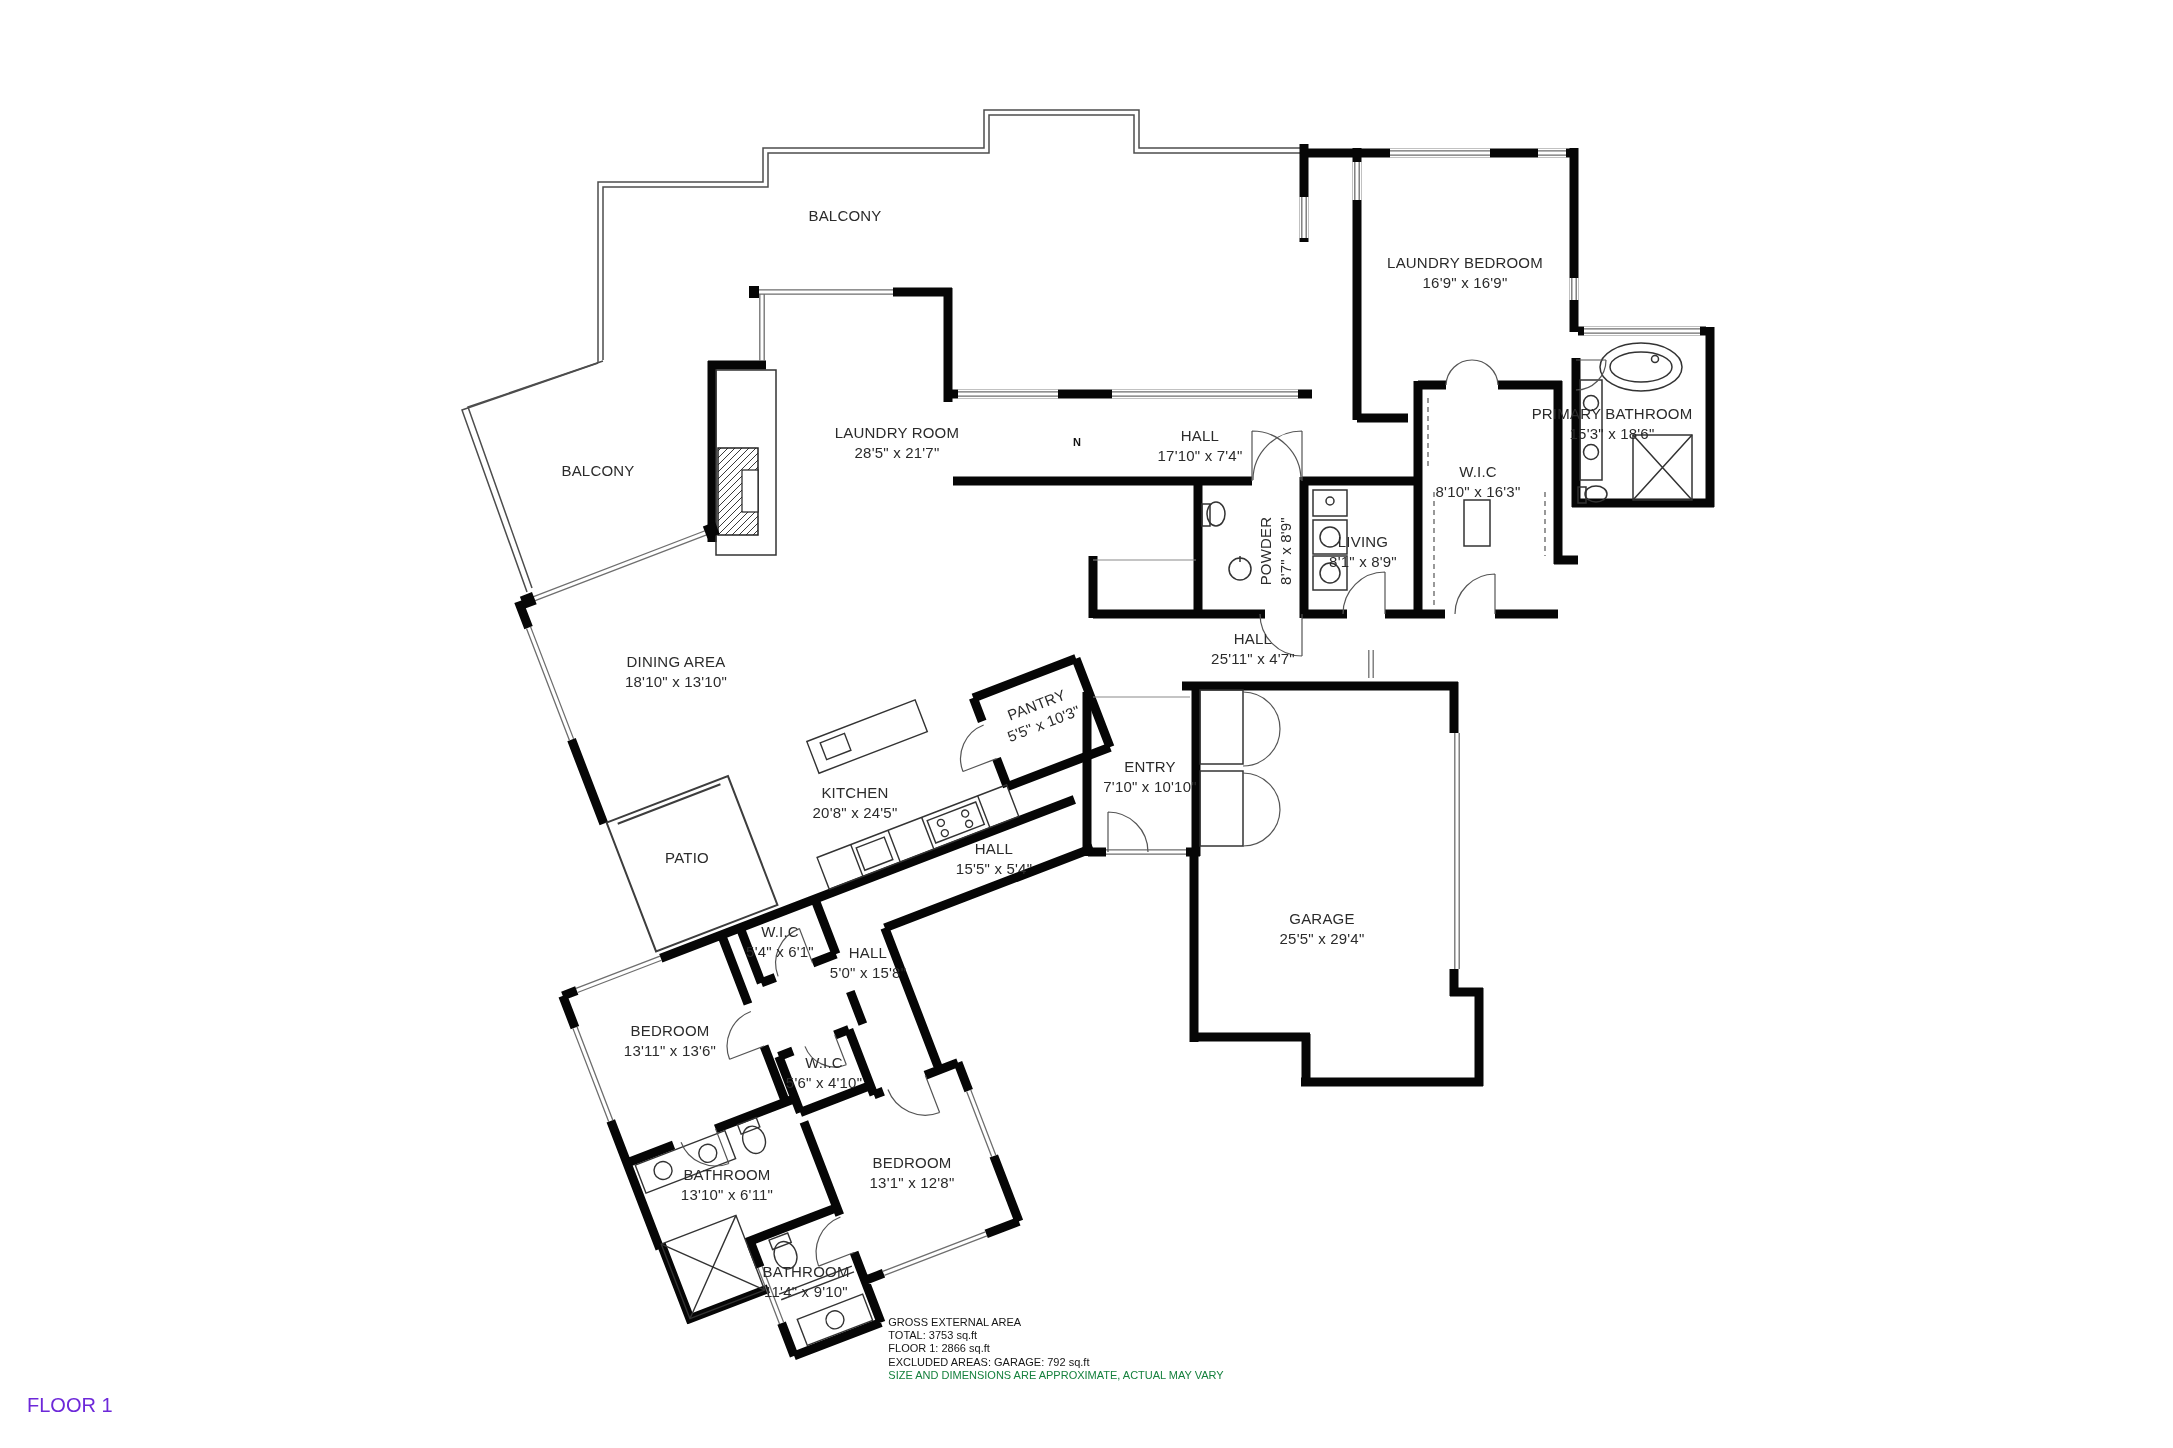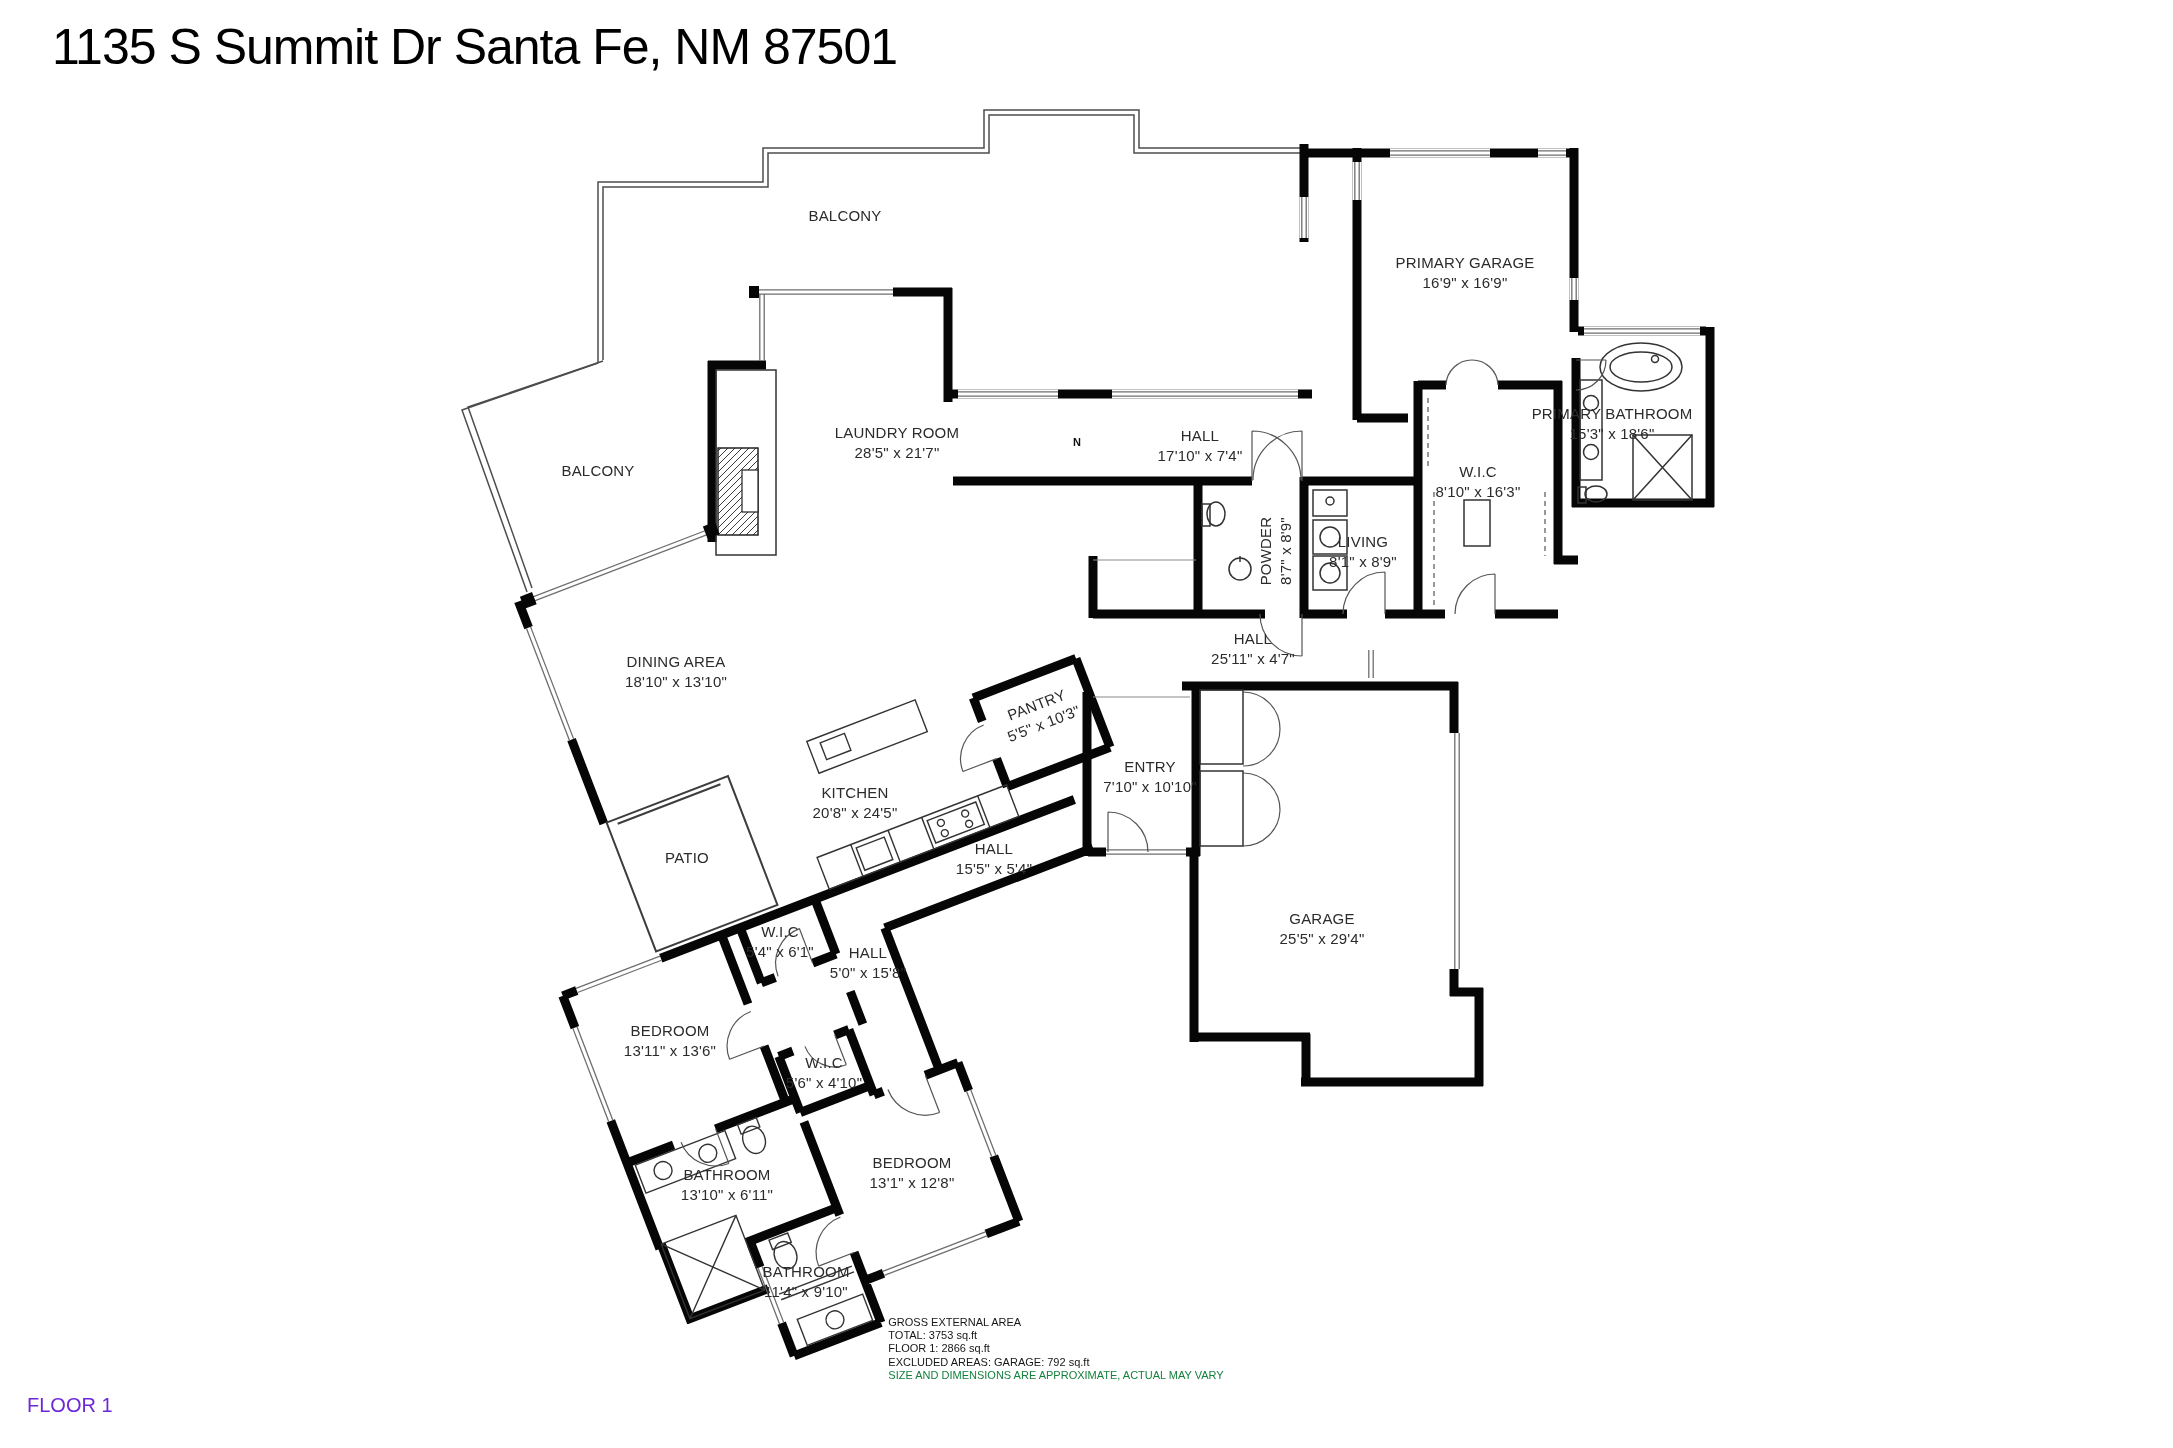--- a/index.html
+++ b/index.html
@@ -16,21 +16,20 @@
   .summary{position:absolute;left:1056px;top:1316px;transform:translateX(-50%);
            text-align:left;font-size:11px;color:#161616;line-height:1.2;white-space:nowrap;}
   .summary .disclaimer{color:#15803d;}
   .floor-marker{position:absolute;left:27px;top:1394px;font-size:20px;color:#6d28d9;}
 </style>
 </head>
 <body>
 
 <div id="page">
 
-  <div class="title">1135 S Summit Dr Santa Fe, NM 87501</div>
 
   <svg id="plan-svg" width="2173" height="1448" viewBox="0 0 2173 1448">
     <defs>
       <pattern id="hatch" width="7" height="7" patternUnits="userSpaceOnUse">
         <path d="M0,7 L7,0" stroke="#3a3a3a" stroke-width="1"></path>
       </pattern>
     </defs>
 
     <g stroke="#4d4d4d" stroke-width="1.5" fill="none">
       <path d="M598,363 V182 H763 V148 H984 V110 H1139 V148 H1301"></path>
@@ -213,21 +212,21 @@
     </div>
   <div class="room-label" style="left:897px;top:442px">
       <div>LAUNDRY ROOM</div>
       <div>28'5" x 21'7"</div>
     </div>
   <div class="room-label" style="left:1200px;top:445px">
       <div>HALL</div>
       <div>17'10" x 7'4"</div>
     </div>
   <div class="room-label" style="left:1465px;top:272px">
-      <div>PRIMARY GARAGE</div>
+      <div>LAUNDRY BEDROOM</div>
       <div>16'9" x 16'9"</div>
     </div>
   <div class="room-label" style="left:1612px;top:423px">
       <div>PRIMARY BATHROOM</div>
       <div>15'3" x 18'6"</div>
     </div>
   <div class="room-label" style="left:1478px;top:481px">
       <div>W.I.C</div>
       <div>8'10" x 16'3"</div>
     </div>

